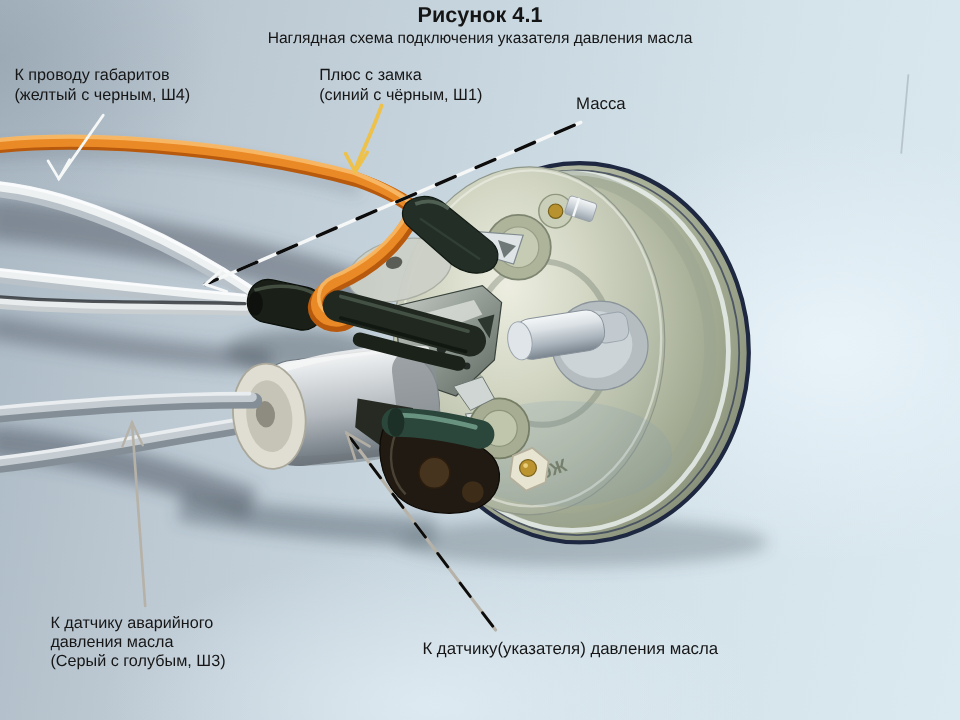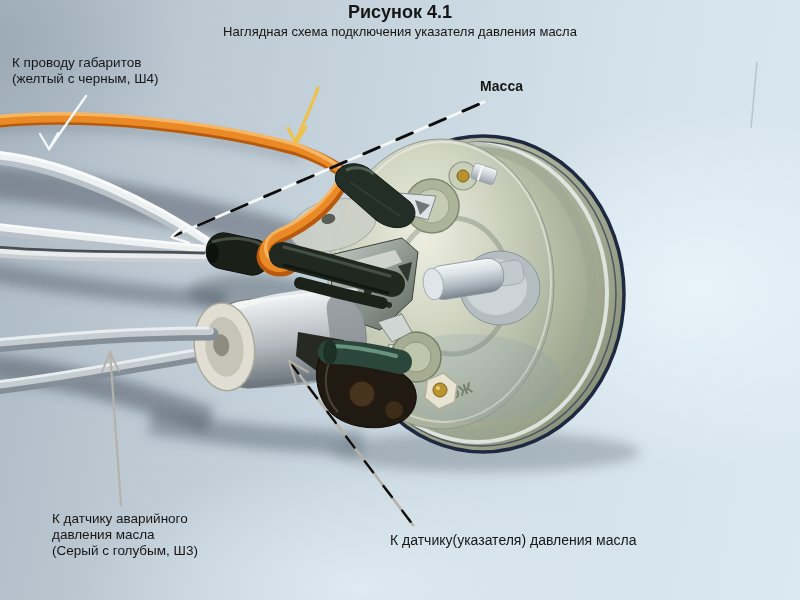--- a/index.html
+++ b/index.html
@@ -15,23 +15,23 @@
   .photo-svg{position:absolute;left:0;top:0;}
   .caption{position:absolute;left:0;top:3px;width:800px;text-align:center;color:#151515;}
   .caption .t1{font-size:18px;font-weight:bold;line-height:19px;}
   .caption .t2{font-size:13px;line-height:19px;}
   .note{
     position:absolute;color:#161616;font-size:13.5px;line-height:16px;
     white-space:pre-line;
   }
   .note.left-top{left:12px;top:55px;width:160px;}
   .note.plus{left:266px;top:55px;width:170px;}
-  .note.massa{left:480px;top:78px;width:70px;text-align:left;font-size:14px;font-weight:bold;}
-  .note.alarm{left:52px;top:511px;width:190px;}
-  .note.sensor{left:352px;top:532px;width:300px;text-align:left;font-size:14px;margin-left:38px;}
+  .note.massa{left:480px;top:78px;width:70px;text-align:left;font-size:14px;}
+  .note.alarm{left:42px;top:511px;width:190px;}
+  .note.sensor{left:352px;top:532px;width:300px;text-align:left;font-size:14px;}
 </style>
 </head>
 <body>
 
 <div class="figure">
 
   <svg class="photo-svg" width="800" height="600" viewBox="0 0 800 600">
     <defs>
       <filter id="soft" x="-40%" y="-40%" width="180%" height="180%">
           <feGaussianBlur stdDeviation="6"></feGaussianBlur>
@@ -259,18 +259,20 @@
     <line x1="757" y1="62" x2="751" y2="128" stroke="rgba(145,156,168,.45)" stroke-width="1.5"></line>
   </svg>
 
   <div class="caption">
     <div class="t1">Рисунок 4.1</div>
     <div class="t2">Наглядная схема подключения указателя давления масла</div>
   </div>
 
   <div class="note left-top">К проводу габаритов
 (желтый с черным, Ш4)</div>
+  <div class="note plus">Плюс с замка
+(синий с чёрным, Ш1)</div>
   <div class="note massa">Масса</div>
   <div class="note alarm">К датчику аварийного
 давления масла
 (Серый с голубым, Ш3)</div>
   <div class="note sensor">К датчику(указателя) давления масла</div>
 </div>
 
 </body></html>

